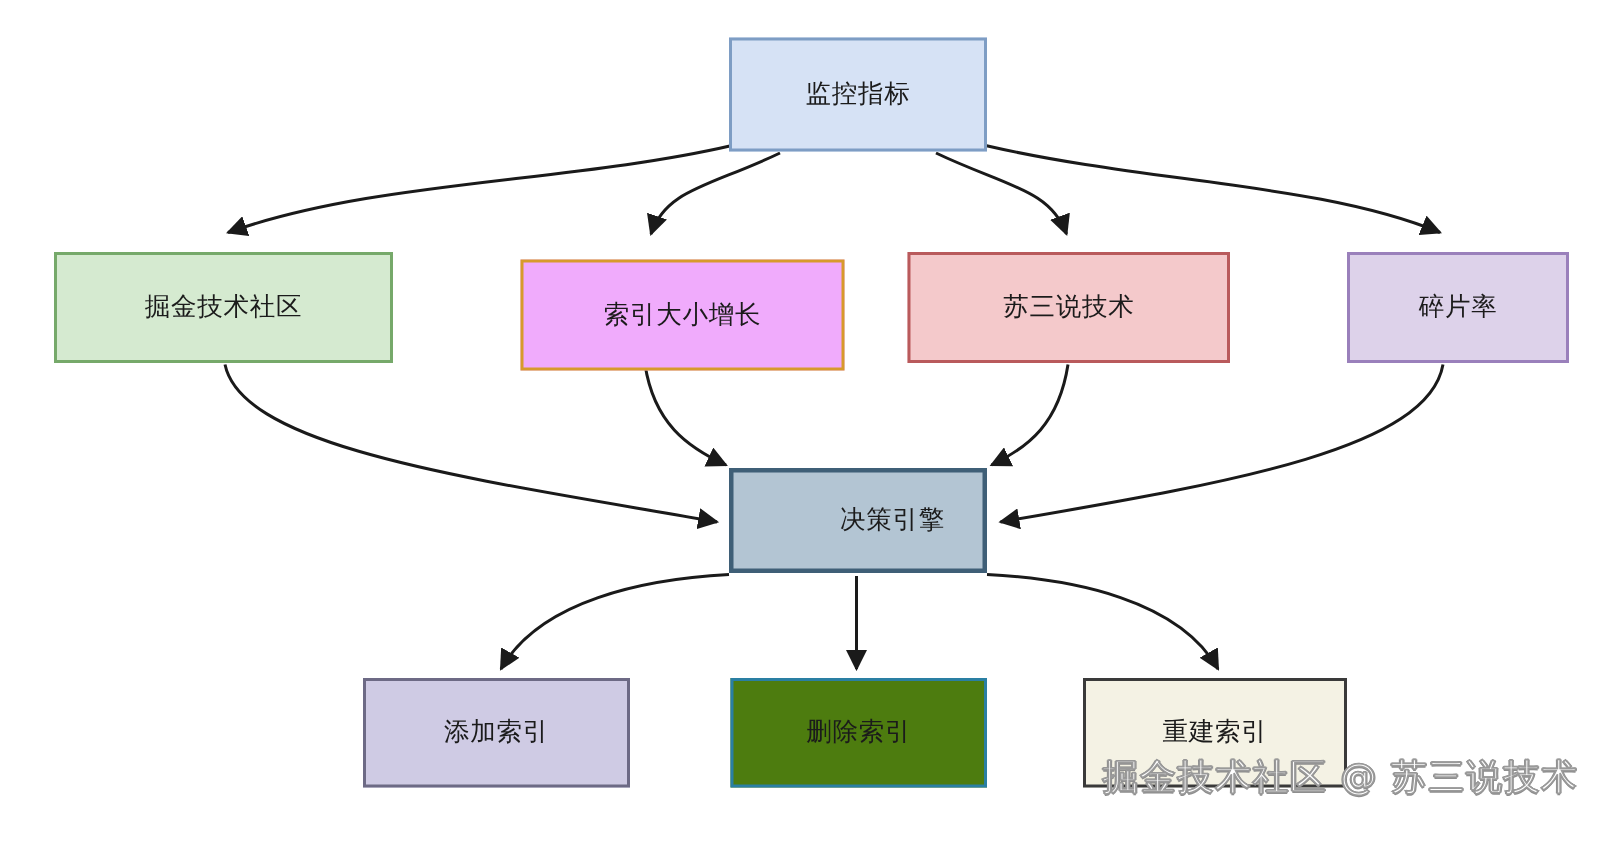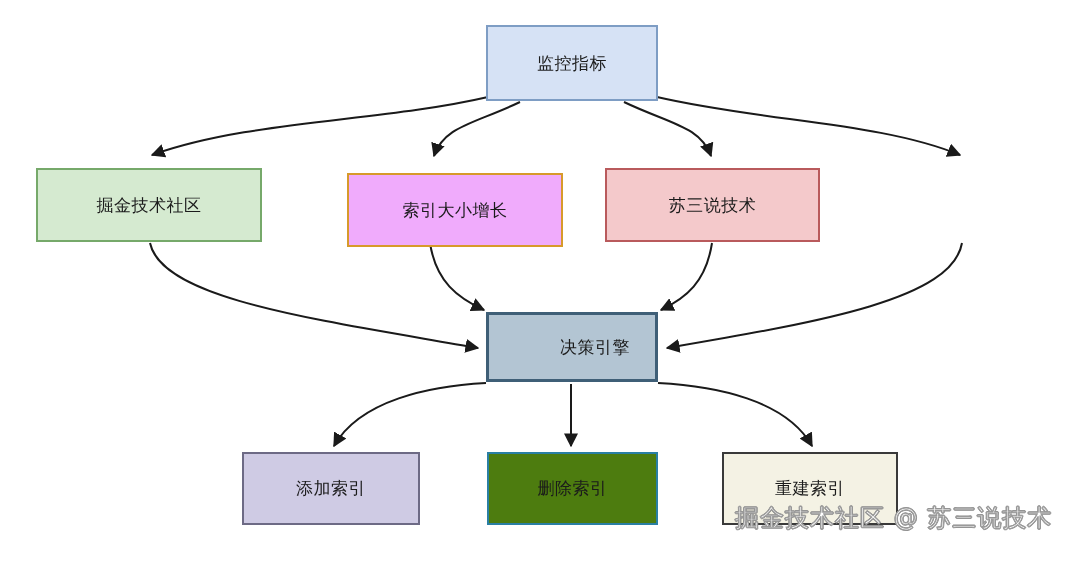--- a/index.html
+++ b/index.html
@@ -148,20 +148,23 @@
   </div>
 
   <div class="node" id="node-size">
     <span class="node-label">索引大小增长</span>
   </div>
 
   <div class="node" id="node-perf">
     <span class="node-label">苏三说技术</span>
   </div>
 
+  <div class="node" id="node-frag">
+    <span class="node-label">碎片率</span>
+  </div>
 
   <div class="node" id="node-engine">
     <span class="node-label">决策引擎</span>
   </div>
 
   <div class="node" id="node-add">
     <span class="node-label">添加索引</span>
   </div>
 
   <div class="node" id="node-del">

